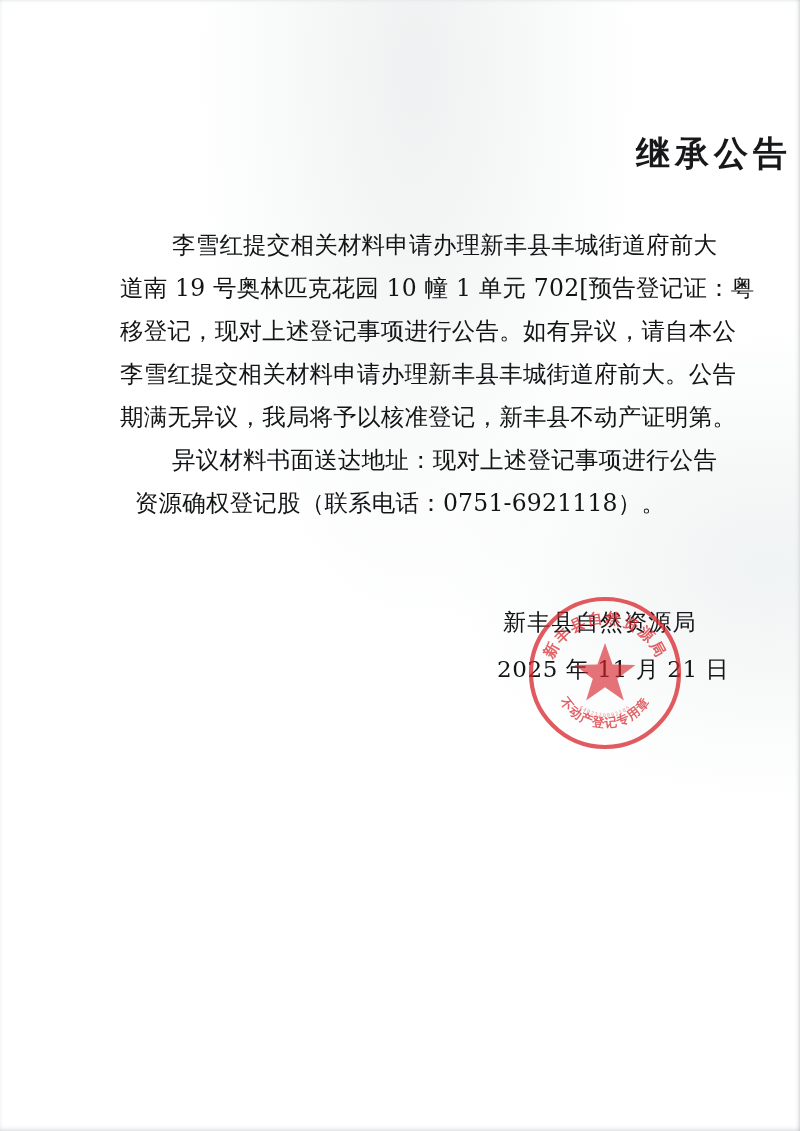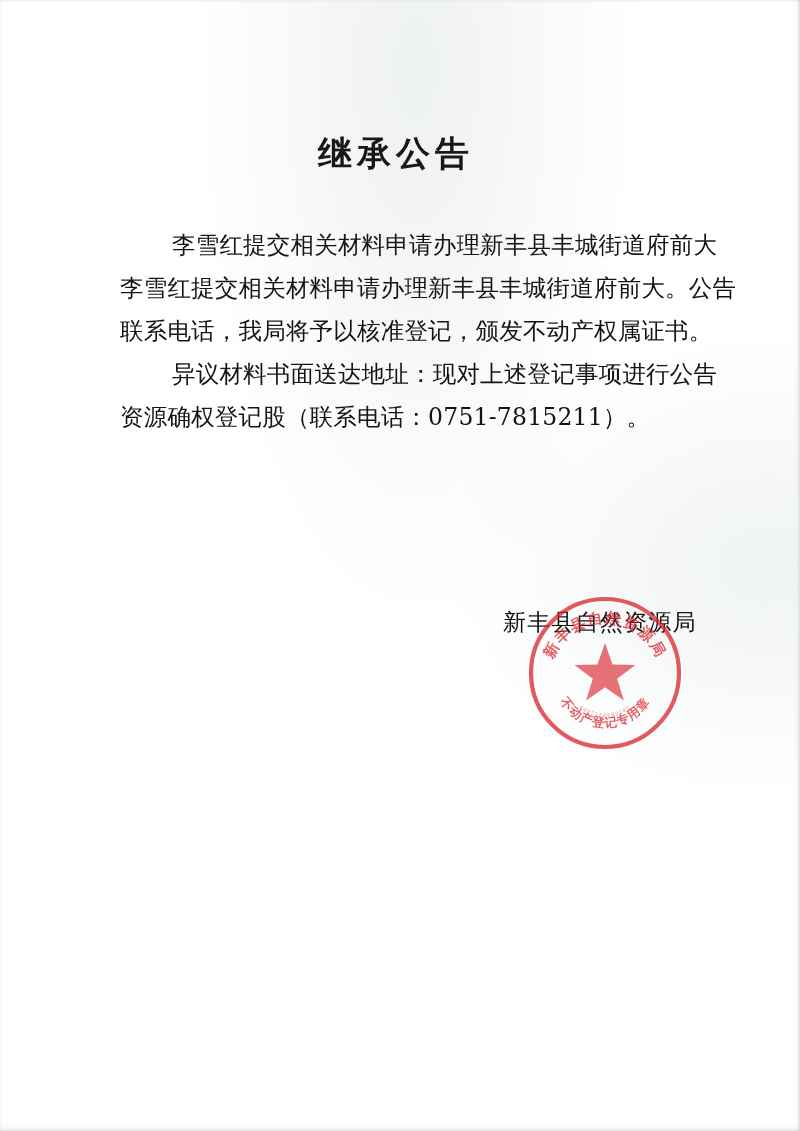--- a/index.html
+++ b/index.html
@@ -30,21 +30,21 @@
       radial-gradient(ellipse at 96% 50%, rgba(222,229,229,0.45) 0%, rgba(255,255,255,0) 30%);
     pointer-events: none;
   }
 
   
   .doc-title {
     position: absolute;
     left: 0;
     top: 131px;
     width: 792px;
-    text-align: center;
+    text-align: right;
     font-family: "DejaVu Sans", "Liberation Sans", sans-serif;
     font-size: 34px;
     font-weight: 700;
     letter-spacing: 5px;
     color: #17181a;
     line-height: 44px;
   }
 
   
   .body-block {
@@ -52,20 +52,21 @@
     left: 120px;
     top: 224px;
     width: 560px;
   }
   .body-line {
     font-size: 23.5px;
     line-height: 43px;
     color: #131416;
     white-space: pre;
     letter-spacing: 0.2px;
+    text-align: center;
   }
   .body-line.indent {
     text-indent: 52px;
   }
 
   
   .sign-block {
     position: absolute;
     left: 497px;
     top: 606px;
@@ -129,33 +130,36 @@
 
 <div class="page">
   <div class="paper-tint"></div>
 
   <div class="doc-title">继承公告</div>
 
   <div class="body-block">
 
     <div>
       <div class="body-line indent">李雪红提交相关材料申请办理新丰县丰城街道府前大</div>
+      <div class="body-line">道南 19 号奥林匹克花园 10 幢 1 单元 702[预告登记证：粤</div>
+      <div class="body-line">移登记，现对上述登记事项进行公告。如有异议，请自本公</div>
       <div class="body-line">李雪红提交相关材料申请办理新丰县丰城街道府前大。公告</div>
-      <div class="body-line">联系电话，我局将予以核准登记，颁发不动产权属证书。</div>
+      <div class="body-line">期满无异议，我局将予以核准登记，新丰县不动产证明第。</div>
     </div>
 
     <div>
       <div class="body-line indent">异议材料书面送达地址：现对上述登记事项进行公告</div>
-      <div class="body-line">资源确权登记股（联系电话：0751-7815211）。</div>
+      <div class="body-line">资源确权登记股（联系电话：0751-6921118）。</div>
     </div>
 
   </div>
 
   <div class="sign-block">
     <div class="sign-org">新丰县自然资源局</div>
+    <div class="sign-date">2025 年 11 月 21 日</div>
   </div>
 
   <div class="seal">
     <svg viewBox="0 0 156 156" xmlns="http://www.w3.org/2000/svg">
       <defs>
         <path id="arcTop" d="M 22,84 A 56,56 0 0 1 134,84"></path>
         <path id="arcBottom" d="M 26,80 A 52,52 0 0 0 130,80"></path>
         <path id="arcCode" d="M 36,80 A 42,42 0 0 0 120,80"></path>
       </defs>
 

